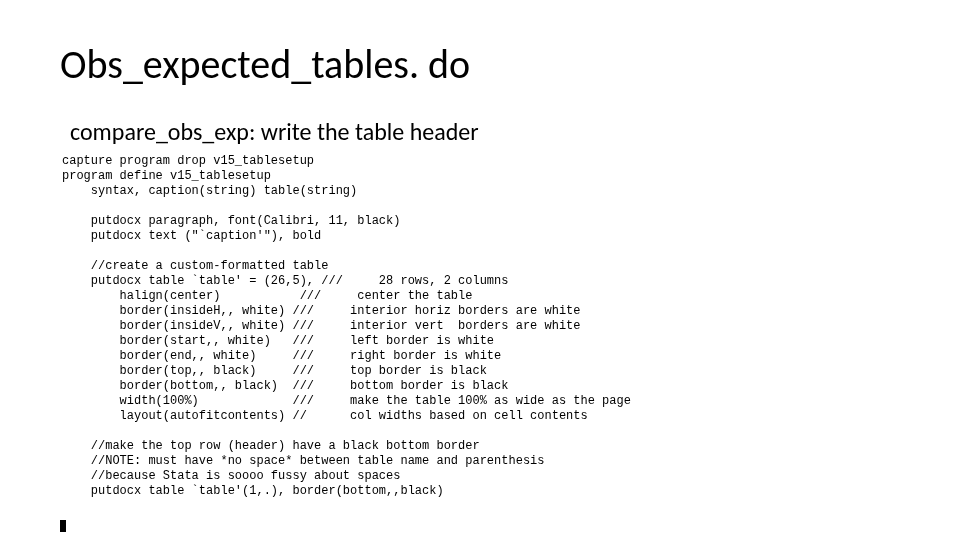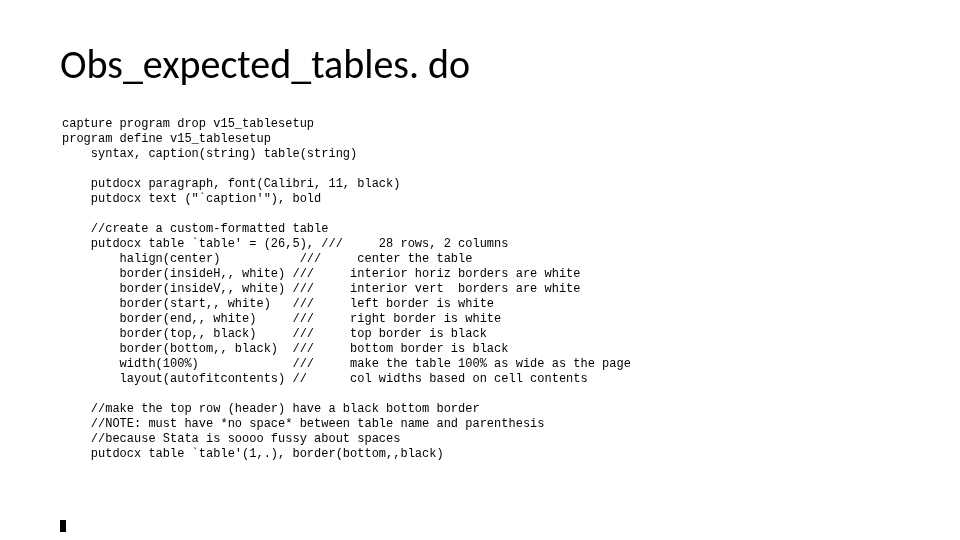--- a/index.html
+++ b/index.html
@@ -45,20 +45,21 @@
     width: 6px;
     height: 12px;
     background: #000;
   }
 </style>
 </head>
 <body>
 
 <div class="slide">
   <h1 class="title">Obs_expected_tables. do</h1>
+  <h2 class="subtitle">compare_obs_exp: write the table header</h2>
   <div class="code">capture program drop v15_tablesetup
 program define v15_tablesetup
     syntax, caption(string) table(string)
 
     putdocx paragraph, font(Calibri, 11, black)
     putdocx text ("`caption'"), bold
 
     //create a custom-formatted table
     putdocx table `table' = (26,5), ///     28 rows, 2 columns
         halign(center)           ///     center the table

